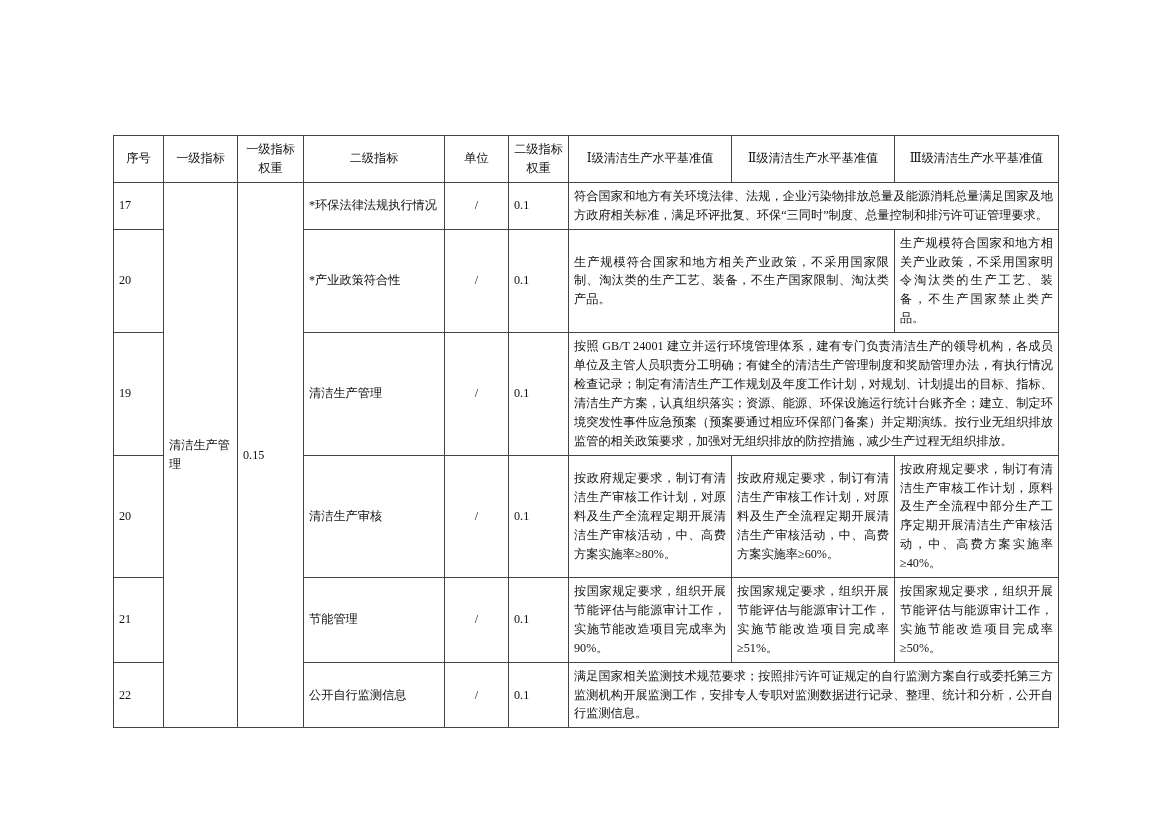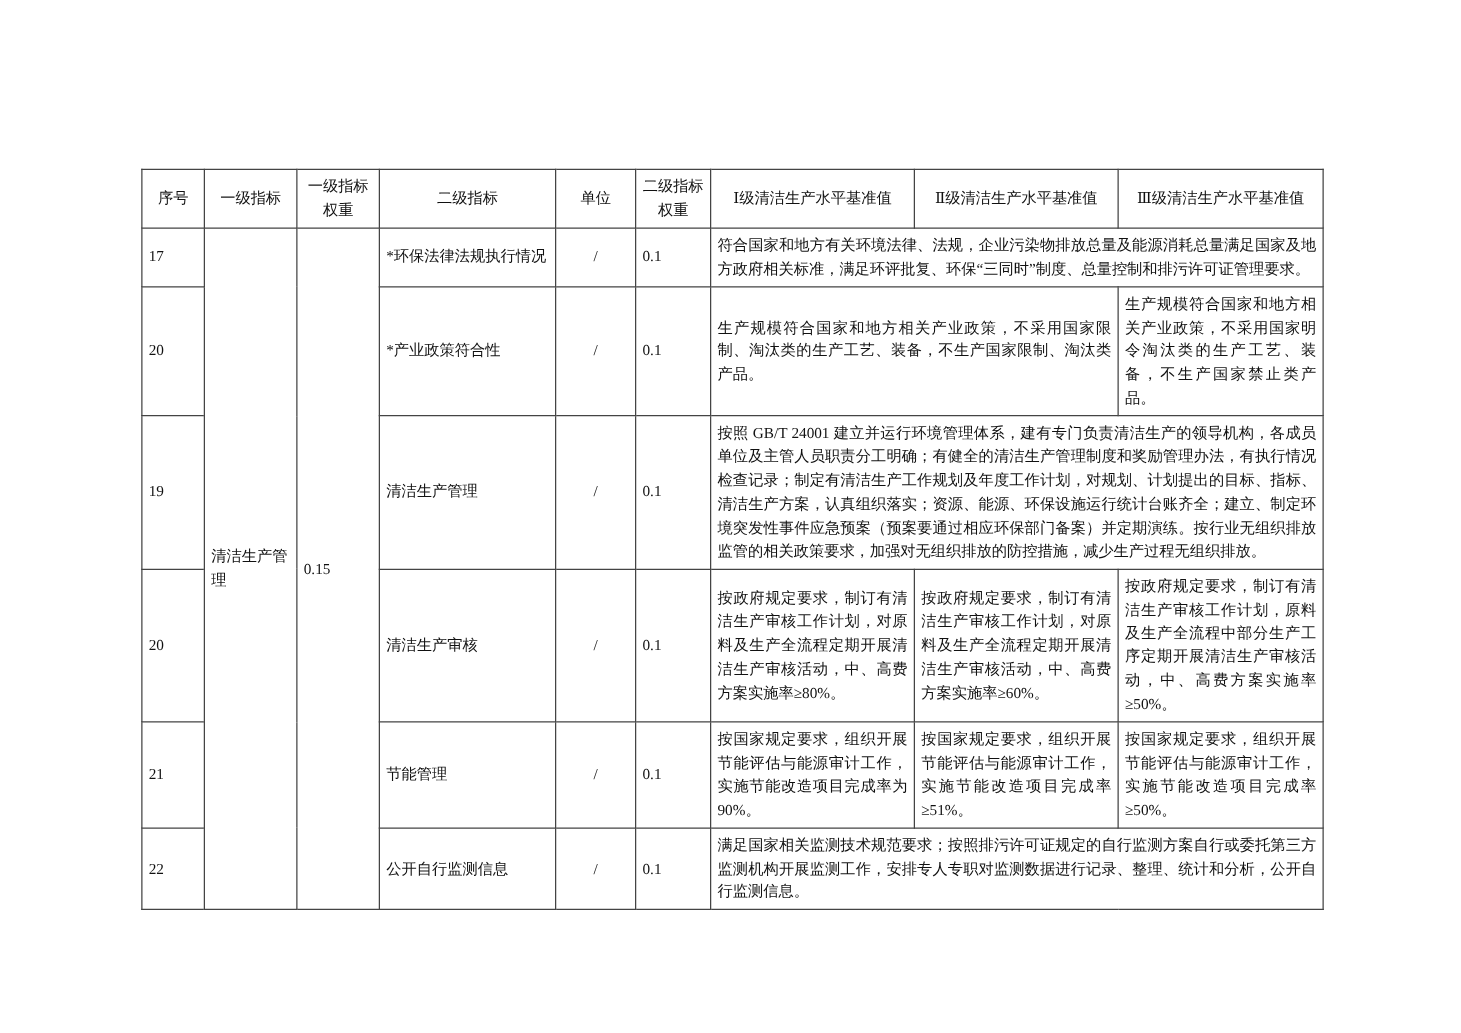--- a/index.html
+++ b/index.html
@@ -155,21 +155,21 @@
             <td class="num">0.1</td>
             <td class="body-wide" colspan="3">按照 GB/T 24001 建立并运行环境管理体系，建有专门负责清洁生产的领导机构，各成员单位及主管人员职责分工明确；有健全的清洁生产管理制度和奖励管理办法，有执行情况检查记录；制定有清洁生产工作规划及年度工作计划，对规划、计划提出的目标、指标、清洁生产方案，认真组织落实；资源、能源、环保设施运行统计台账齐全；建立、制定环境突发性事件应急预案（预案要通过相应环保部门备案）并定期演练。按行业无组织排放监管的相关政策要求，加强对无组织排放的防控措施，减少生产过程无组织排放。</td>
           </tr>
           <tr>
             <td class="num">20</td>
             <td class="ctr">清洁生产审核</td>
             <td class="slash">/</td>
             <td class="num">0.1</td>
             <td class="body-narrow">按政府规定要求，制订有清洁生产审核工作计划，对原料及生产全流程定期开展清洁生产审核活动，中、高费方案实施率≥80%。</td>
             <td class="body-narrow">按政府规定要求，制订有清洁生产审核工作计划，对原料及生产全流程定期开展清洁生产审核活动，中、高费方案实施率≥60%。</td>
-            <td class="body-narrow">按政府规定要求，制订有清洁生产审核工作计划，原料及生产全流程中部分生产工序定期开展清洁生产审核活动，中、高费方案实施率≥50%。</td>
+            <td class="body-narrow">按政府规定要求，制订有清洁生产审核工作计划，原料及生产全流程中部分生产工序定期开展清洁生产审核活动，中、高费方案实施率≥40%。</td>
           </tr>
           <tr>
             <td class="num">21</td>
             <td class="ctr">节能管理</td>
             <td class="slash">/</td>
             <td class="num">0.1</td>
             <td class="body-narrow">按国家规定要求，组织开展节能评估与能源审计工作，实施节能改造项目完成率为 90%。</td>
             <td class="body-narrow">按国家规定要求，组织开展节能评估与能源审计工作，实施节能改造项目完成率≥51%。</td>
             <td class="body-narrow">按国家规定要求，组织开展节能评估与能源审计工作，实施节能改造项目完成率≥50%。</td>
           </tr>

